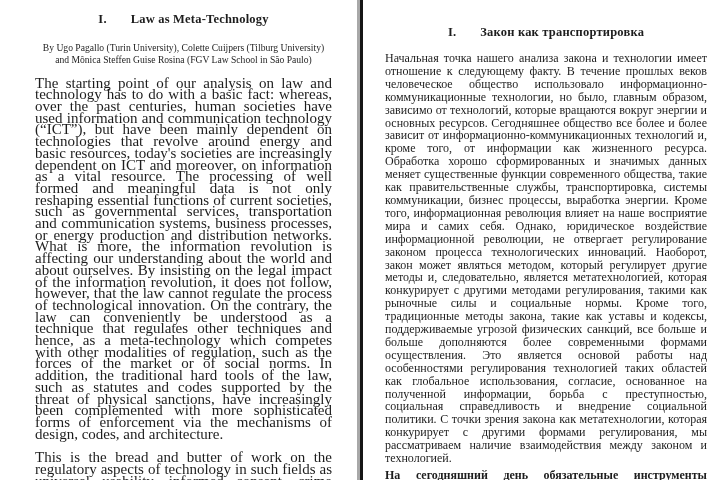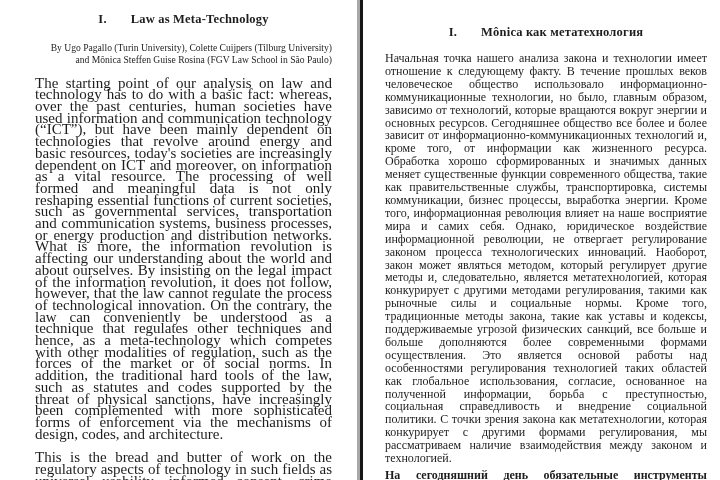--- a/index.html
+++ b/index.html
@@ -45,21 +45,21 @@
     line-height: 15px;
     font-weight: bold;
     letter-spacing: 0.2px;
     white-space: nowrap;
   }
   .doc-title .t-num { margin-right: 24px; }
   .byline {
     margin-top: 15px;
     font-size: 9.6px;
     line-height: 11.8px;
-    text-align: right;
+    text-align: center;
   }
   .page-right .byline { line-height: 13px; margin-top: 12px; }
   .body-para {
     margin: 12px 0 0 0;
     font-size: 15px;
     line-height: 11.7px;
     text-align: justify;
   }
   .page-right .body-para {
     font-size: 12px;
@@ -78,19 +78,19 @@
     </h1>
     <div class="byline">By Ugo Pagallo (Turin University), Colette Cuijpers (Tilburg University) and Mônica Steffen Guise Rosina (FGV Law School in São Paulo)</div>
     <p class="body-para">The starting point of our analysis on law and technology has to do with a basic fact: whereas, over the past centuries, human societies have used information and communication technology (“ICT”), but have been mainly dependent on technologies that revolve around energy and basic resources, today's societies are increasingly dependent on ICT and moreover, on information as a vital resource. The processing of well formed and meaningful data is not only reshaping essential functions of current societies, such as governmental services, transportation and communication systems, business processes, or energy production and distribution networks. What is more, the information revolution is affecting our understanding about the world and about ourselves. By insisting on the legal impact of the information revolution, it does not follow, however, that the law cannot regulate the process of technological innovation. On the contrary, the law can conveniently be understood as a technique that regulates other techniques and hence, as a meta-technology which competes with other modalities of regulation, such as the forces of the market or of social norms. In addition, the traditional hard tools of the law, such as statutes and codes supported by the threat of physical sanctions, have increasingly been complemented with more sophisticated forms of enforcement via the mechanisms of design, codes, and architecture.</p>
     <p class="body-para">This is the bread and butter of work on the regulatory aspects of technology in such fields as universal usability, informed consent, crime control, social justice, or design-based instruments for implementing social policies. From the viewpoint of the law as a meta-technology that competes with other forms of regulation, we thus assume a bidirectional tension, or interplay, between law and technology. Instead of a one-way movement of social evolution from technology to law, a key component of the legal challenges in an information society concerns the other way around, that is, how the regulatory tools of technology can be exploited by embedding normative constraints into the design of spaces (environmental design), or of objects (product design), or of messages (communication design), so as to comply with the rules of current legal frameworks. On this basis, three different levels of analysis follow as a result, namely (i) the legal impact of technology; (ii) the law conceived as a metatechnology; and, (iii) the field of techno-regulation, or legal regulation by design.</p>
   </div>
 
   <div class="divider"></div>
 
   <div class="page page-right">
     <h1 class="doc-title">
-      <span class="t-num">I.</span><span class="t-text">Mônica как метатехнология</span>
+      <span class="t-num">I.</span><span class="t-text">Закон как транспортировка</span>
     </h1>
     <p class="body-para">Начальная точка нашего анализа закона и технологии имеет отношение к следующему факту. В течение прошлых веков человеческое общество использовало информационно- коммуникационные технологии, но было, главным образом, зависимо от технологий, которые вращаются вокруг энергии и основных ресурсов. Сегодняшнее общество все более и более зависит от информационно-коммуникационных технологий и, кроме того, от информации как жизненного ресурса. Обработка хорошо сформированных и значимых данных меняет существенные функции современного общества, такие как правительственные службы, транспортировка, системы коммуникации, бизнес процессы, выработка энергии. Кроме того, информационная революция влияет на наше восприятие мира и самих себя. Однако, юридическое воздействие информационной революции, не отвергает регулирование законом процесса технологических инноваций. Наоборот, закон может являться методом, который регулирует другие методы и, следовательно, является метатехнологией, которая конкурирует с другими методами регулирования, такими как рыночные силы и социальные нормы. Кроме того, традиционные методы закона, такие как уставы и кодексы, поддерживаемые угрозой физических санкций, все больше и больше дополняются более современными формами осуществления. Это является основой работы над особенностями регулирования технологией таких областей как глобальное использования, согласие, основанное на полученной информации, борьба с преступностью, социальная справедливость и внедрение социальной политики. С точки зрения закона как метатехнологии, которая конкурирует с другими формами регулирования, мы рассматриваем наличие взаимодействия между законом и технологией.</p>
     <p class="body-para cont">На сегодняшний день обязательные инструменты технологии могут использоваться путем внедрения нормативных ограничений в проектирование пространств (проектирование защиты окружающей среды), объектов (проектирование продукта) или сообщений (проектирование взаимодействия), чтобы соответствовать современным рамкам законов.</p>
   </div>
 
 </div>
 
 </body></html>

